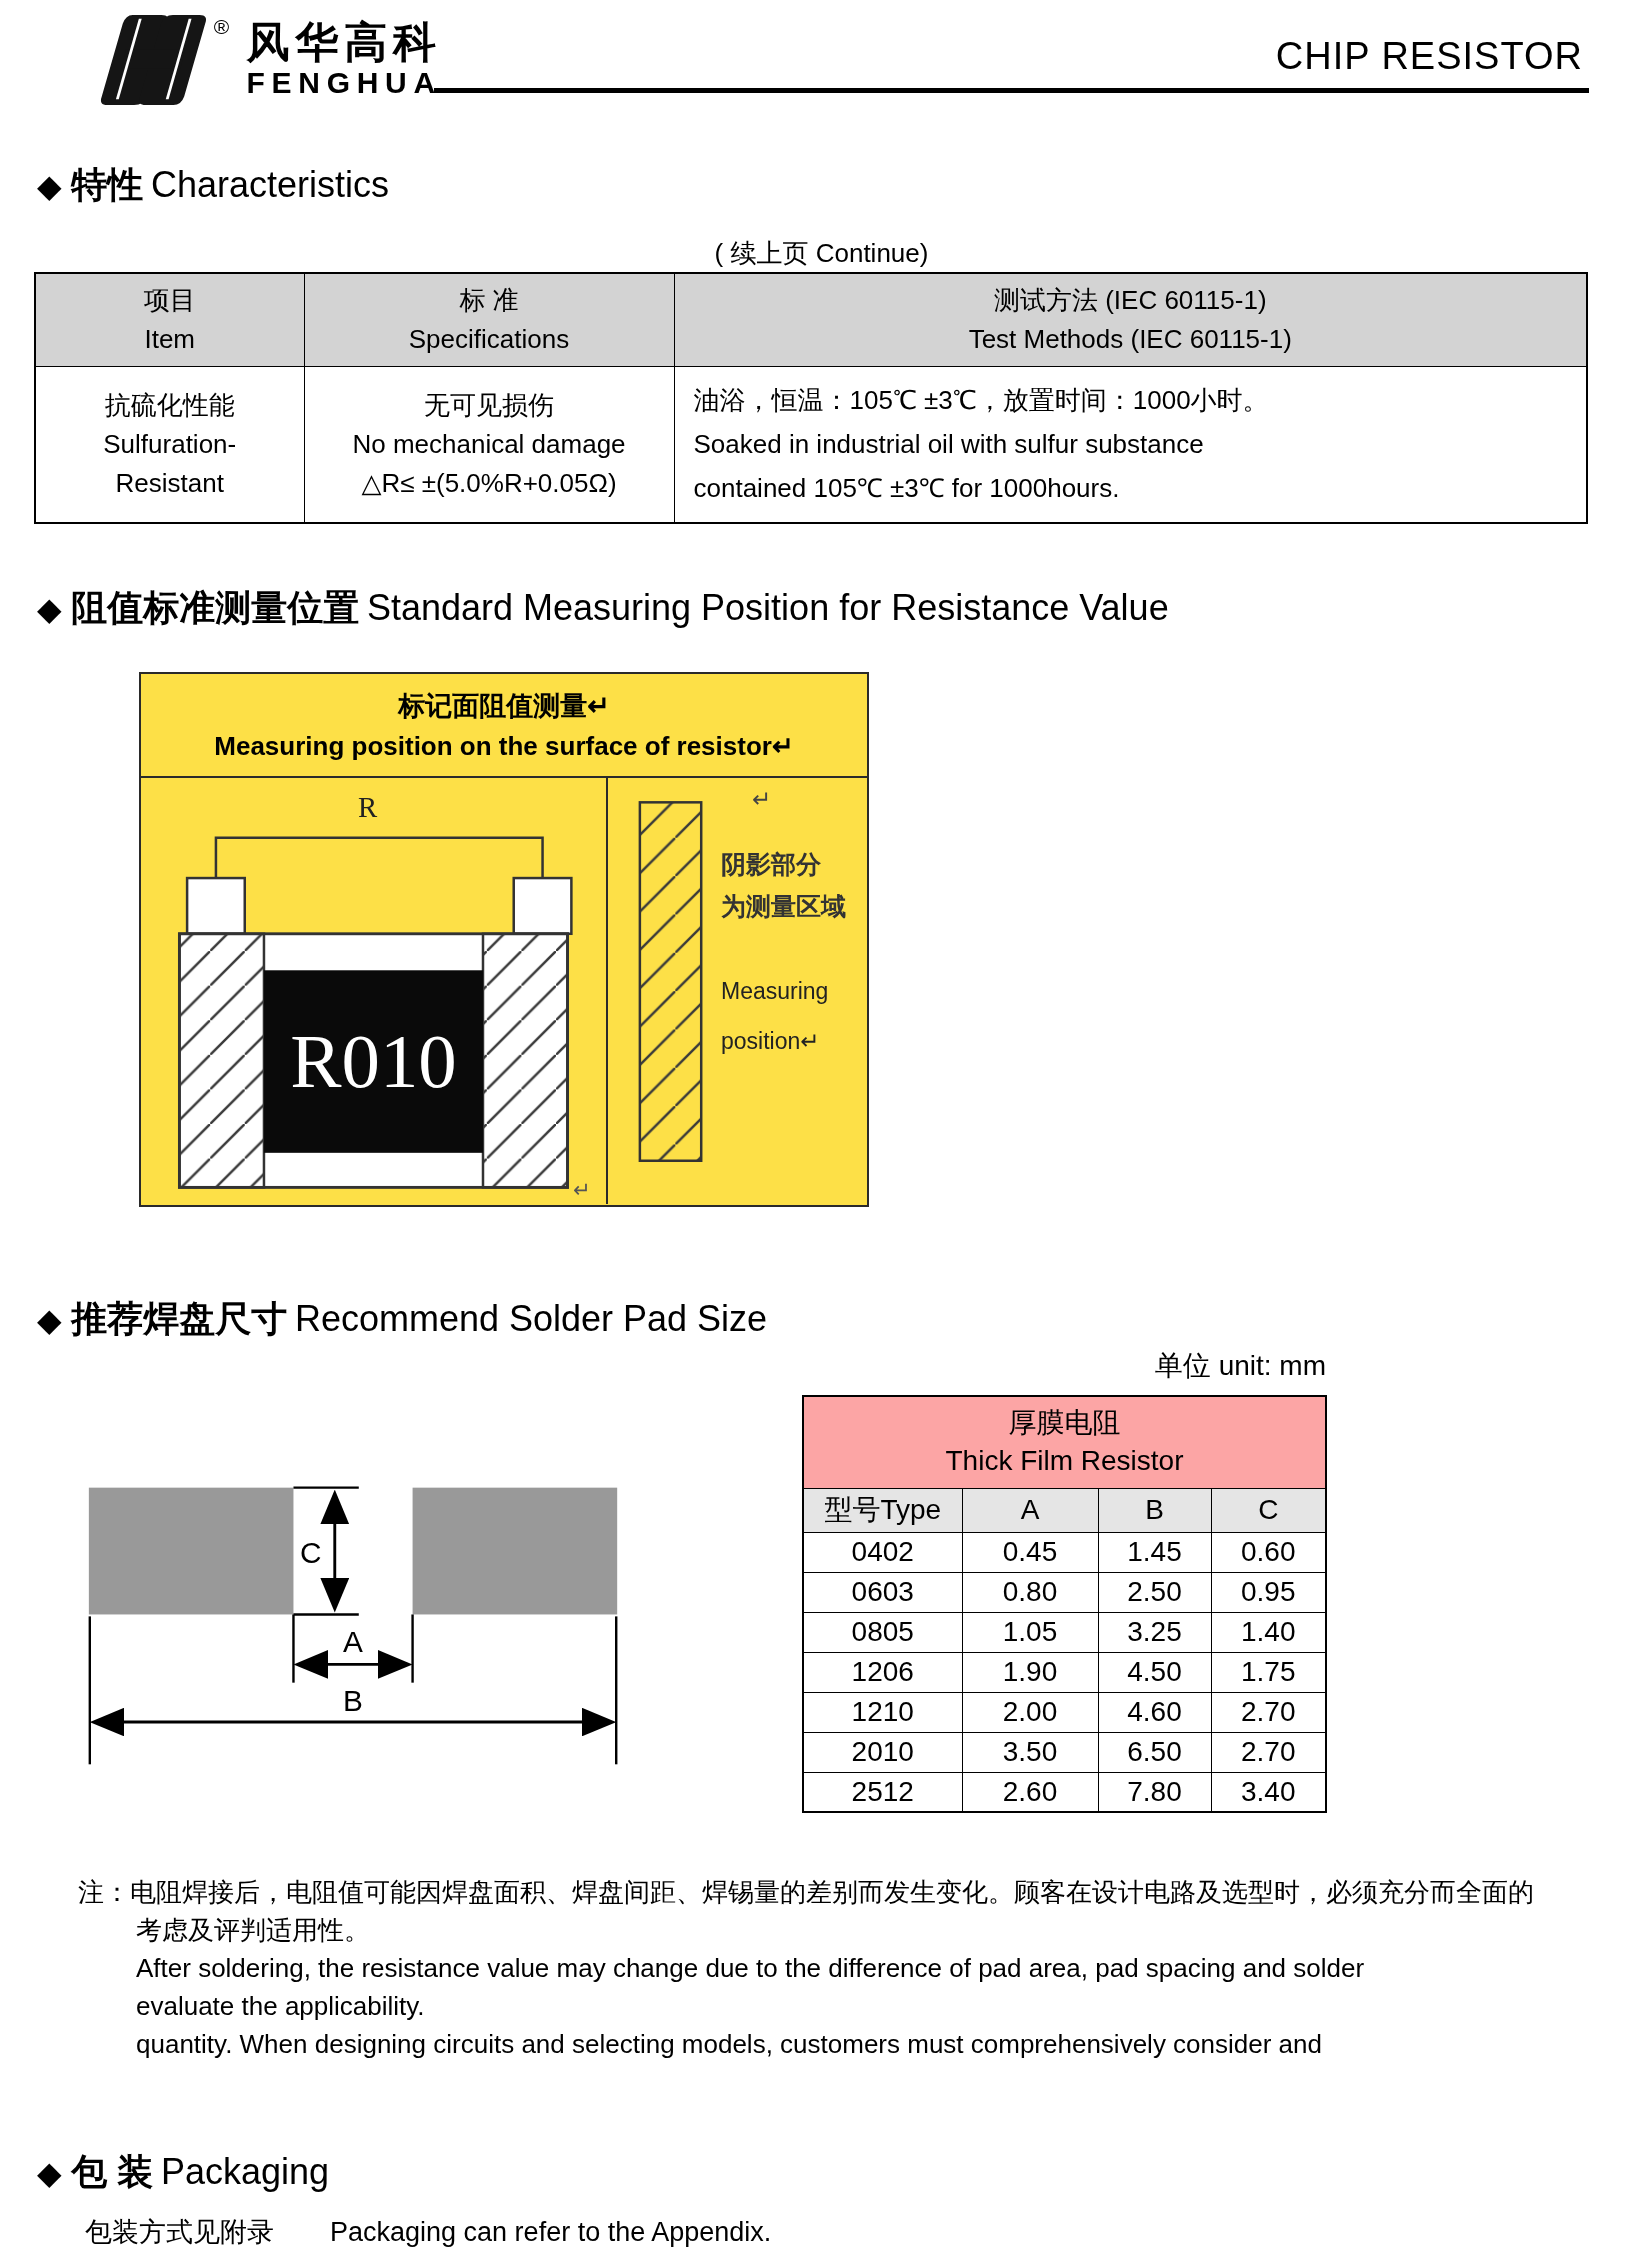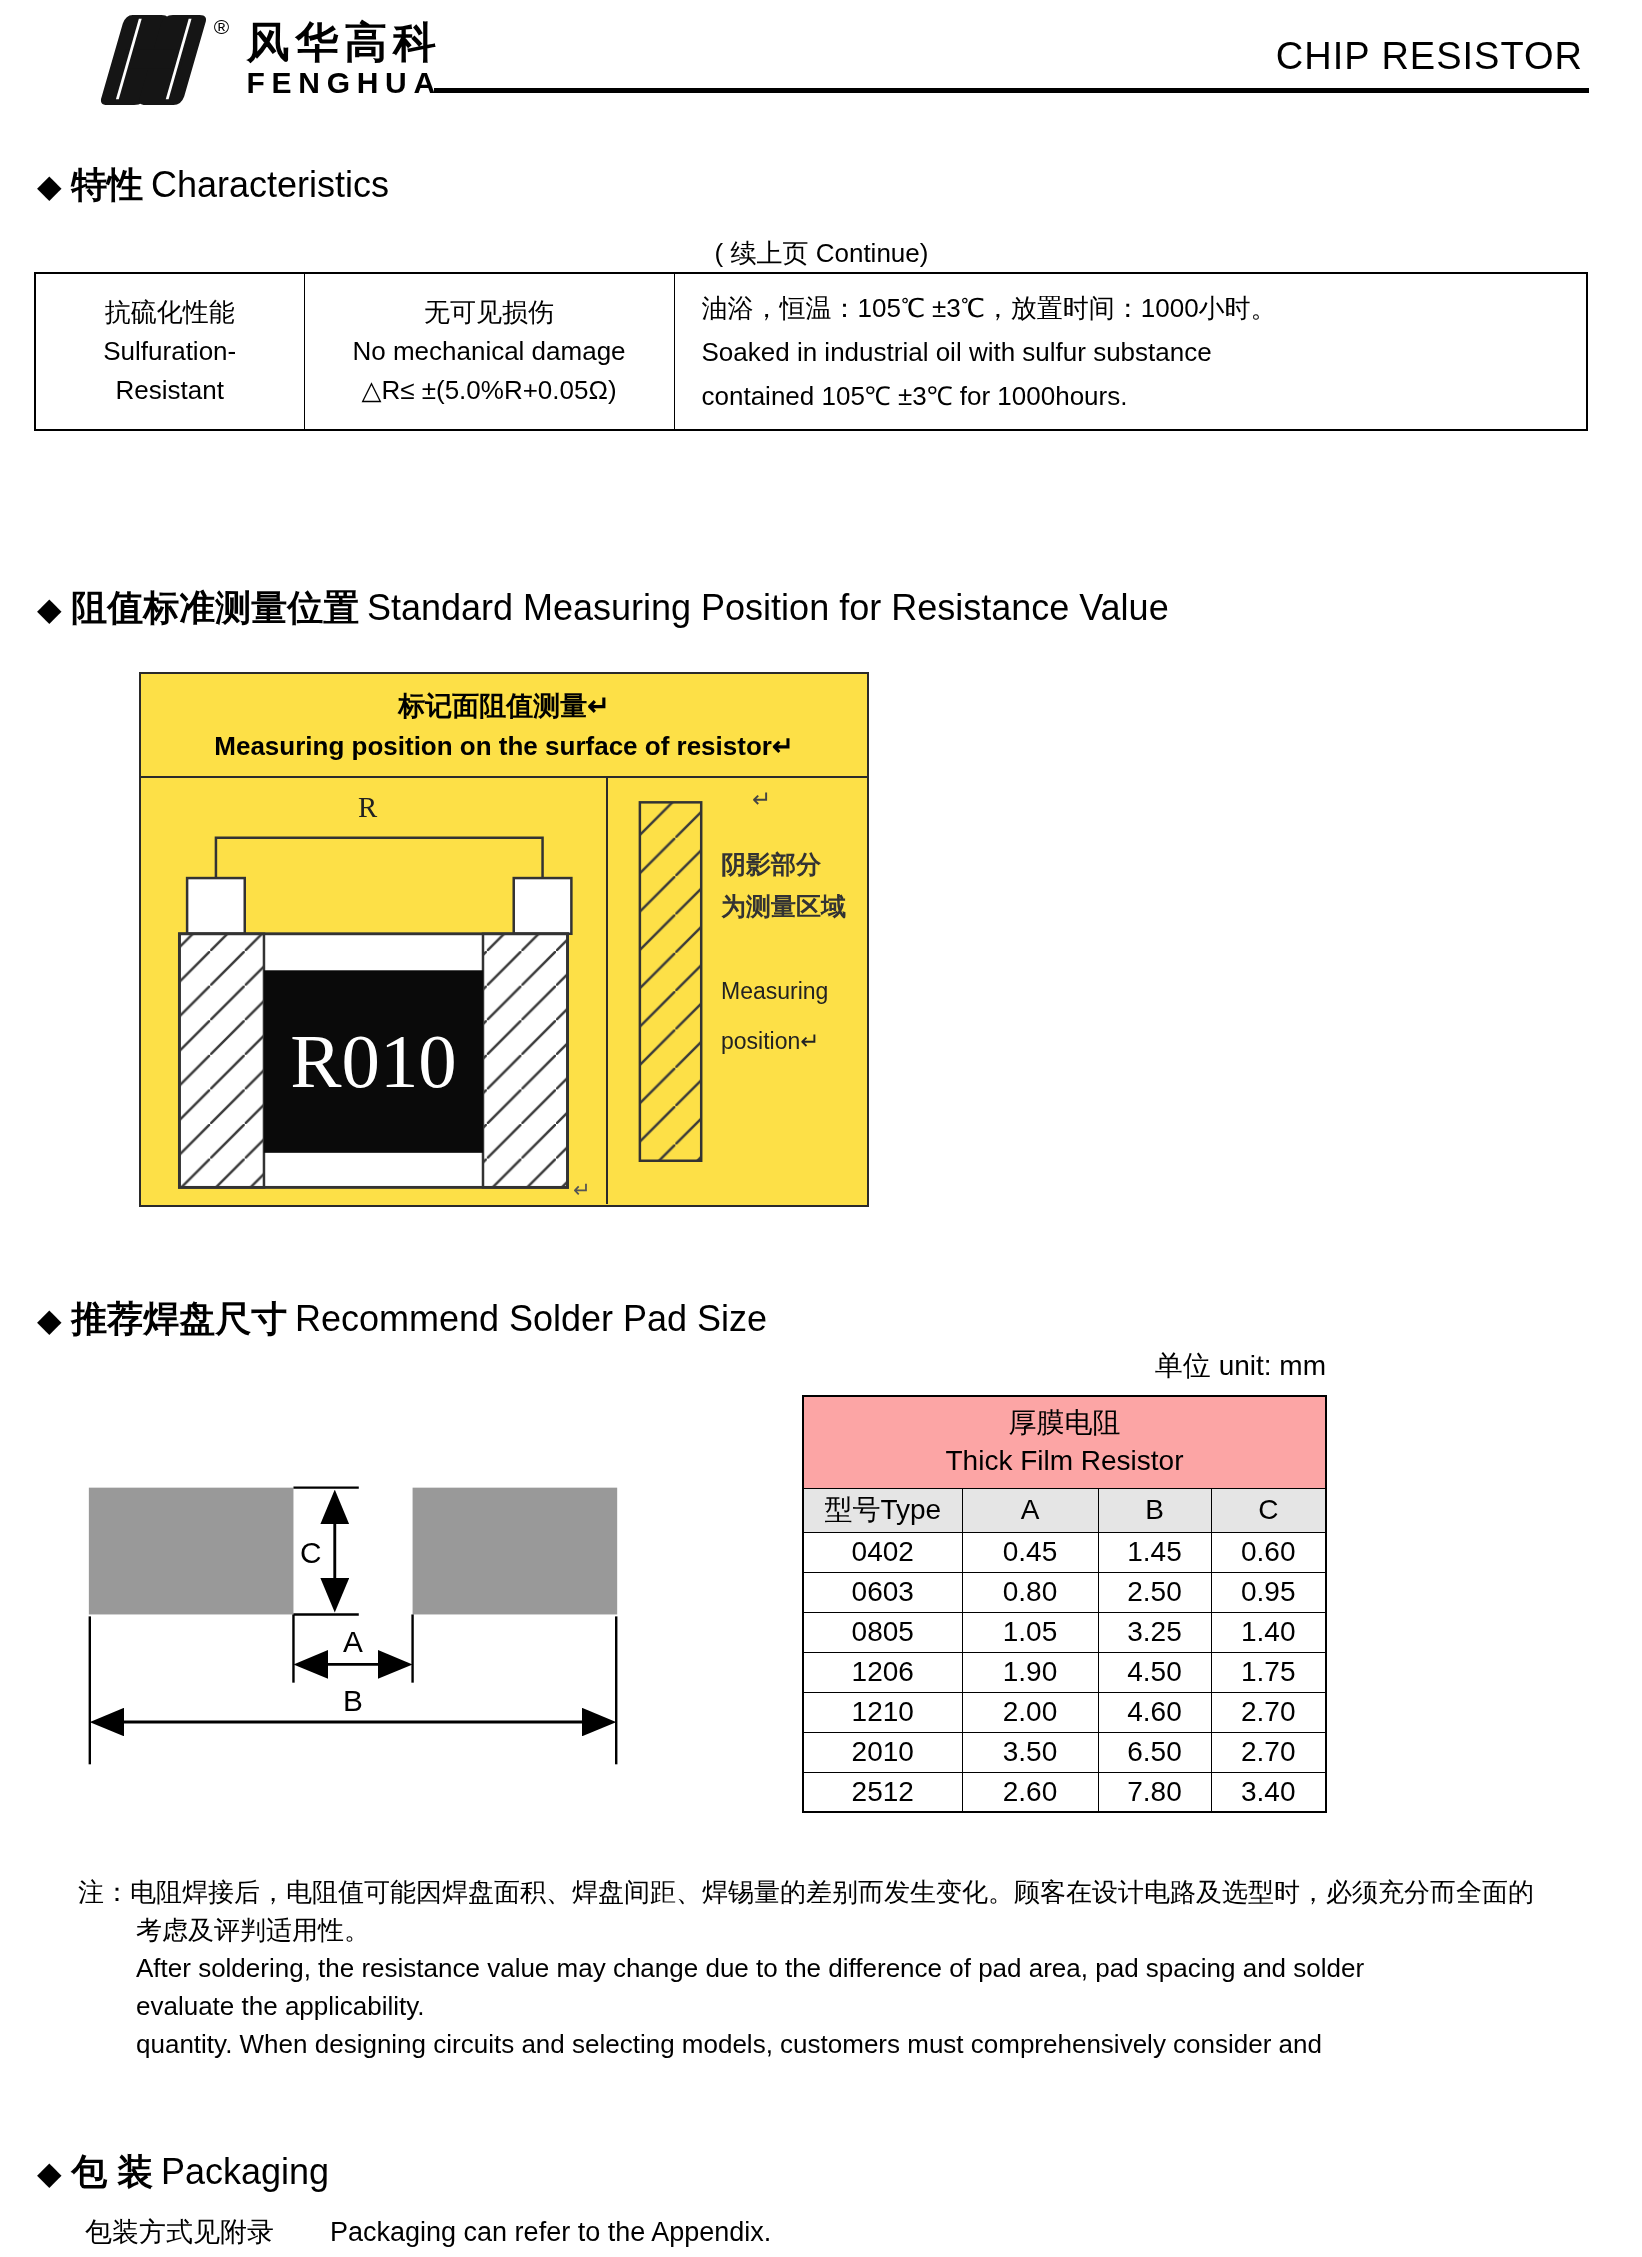--- a/index.html
+++ b/index.html
@@ -22,21 +22,21 @@
   .sec-head .diamond { font-size:32px; margin-right:9.6px; }
   .sec-head .cn { font-weight:700; }
   .sec-head .en { font-weight:400; margin-left:7.7px; }
 
   
   .continue-note { position:absolute; left:0; top:236px; width:1643px; text-align:center; font-size:26px; }
   table.char-table { position:absolute; left:34px; top:272px; width:1552px; border-collapse:collapse; table-layout:fixed; }
   table.char-table td { border:1.9px solid #000; text-align:center; font-size:26px; line-height:39px; vertical-align:middle; }
   table.char-table tr.head td { background:#d3d3d3; height:93px; }
   table.char-table tr.body td { height:157px; background:#fff; }
-  table.char-table td.method { text-align:left; padding-left:27px; padding-right:15.4px; line-height:44px; }
+  table.char-table td.method { text-align:left; padding-left:19px; padding-right:15.4px; line-height:44px; }
   table.char-table { border:2.9px solid #000; }
 
   
   .fig-box { position:absolute; left:139px; top:672px; width:730px; height:535px; border:2.9px solid #2a2a2a; background:#fde047; }
   .fig-title { height:104px; border-bottom:2.9px solid #2a2a2a; text-align:center; padding-top:11.5px; }
   .fig-title .t-cn { font-size:27px; font-weight:700; line-height:40px; }
   .fig-title .t-en { font-size:26px; font-weight:700; line-height:40px; }
   .fig-body { display:flex; height:426px; }
   .fig-left { width:467px; border-right:2.9px solid #2a2a2a; position:relative; }
   .fig-right { flex:1; position:relative; font-size:25px; color:#222; }
@@ -95,20 +95,34 @@
   </div>
   <div class="continue-note">( 续上页 Continue)</div>
 
   <table class="char-table">
     <colgroup>
         <col style="width:269px">
         <col style="width:370px">
         <col style="width:913px">
       </colgroup>
     <tbody>
+        <tr class="head">
+      <td>
+        <div>项目</div>
+        <div>Item</div>
+      </td>
+      <td>
+        <div>标 准</div>
+        <div>Specifications</div>
+      </td>
+      <td>
+        <div>测试方法 (IEC 60115-1)</div>
+        <div>Test Methods (IEC 60115-1)</div>
+      </td>
+    </tr>
     <tr class="body">
       <td>
         <div>抗硫化性能</div>
         <div>Sulfuration-</div>
         <div>Resistant</div>
       </td>
       <td>
         <div>无可见损伤</div>
         <div>No mechanical damage</div>
         <div>△R≤ ±(5.0%R+0.05Ω)</div>

